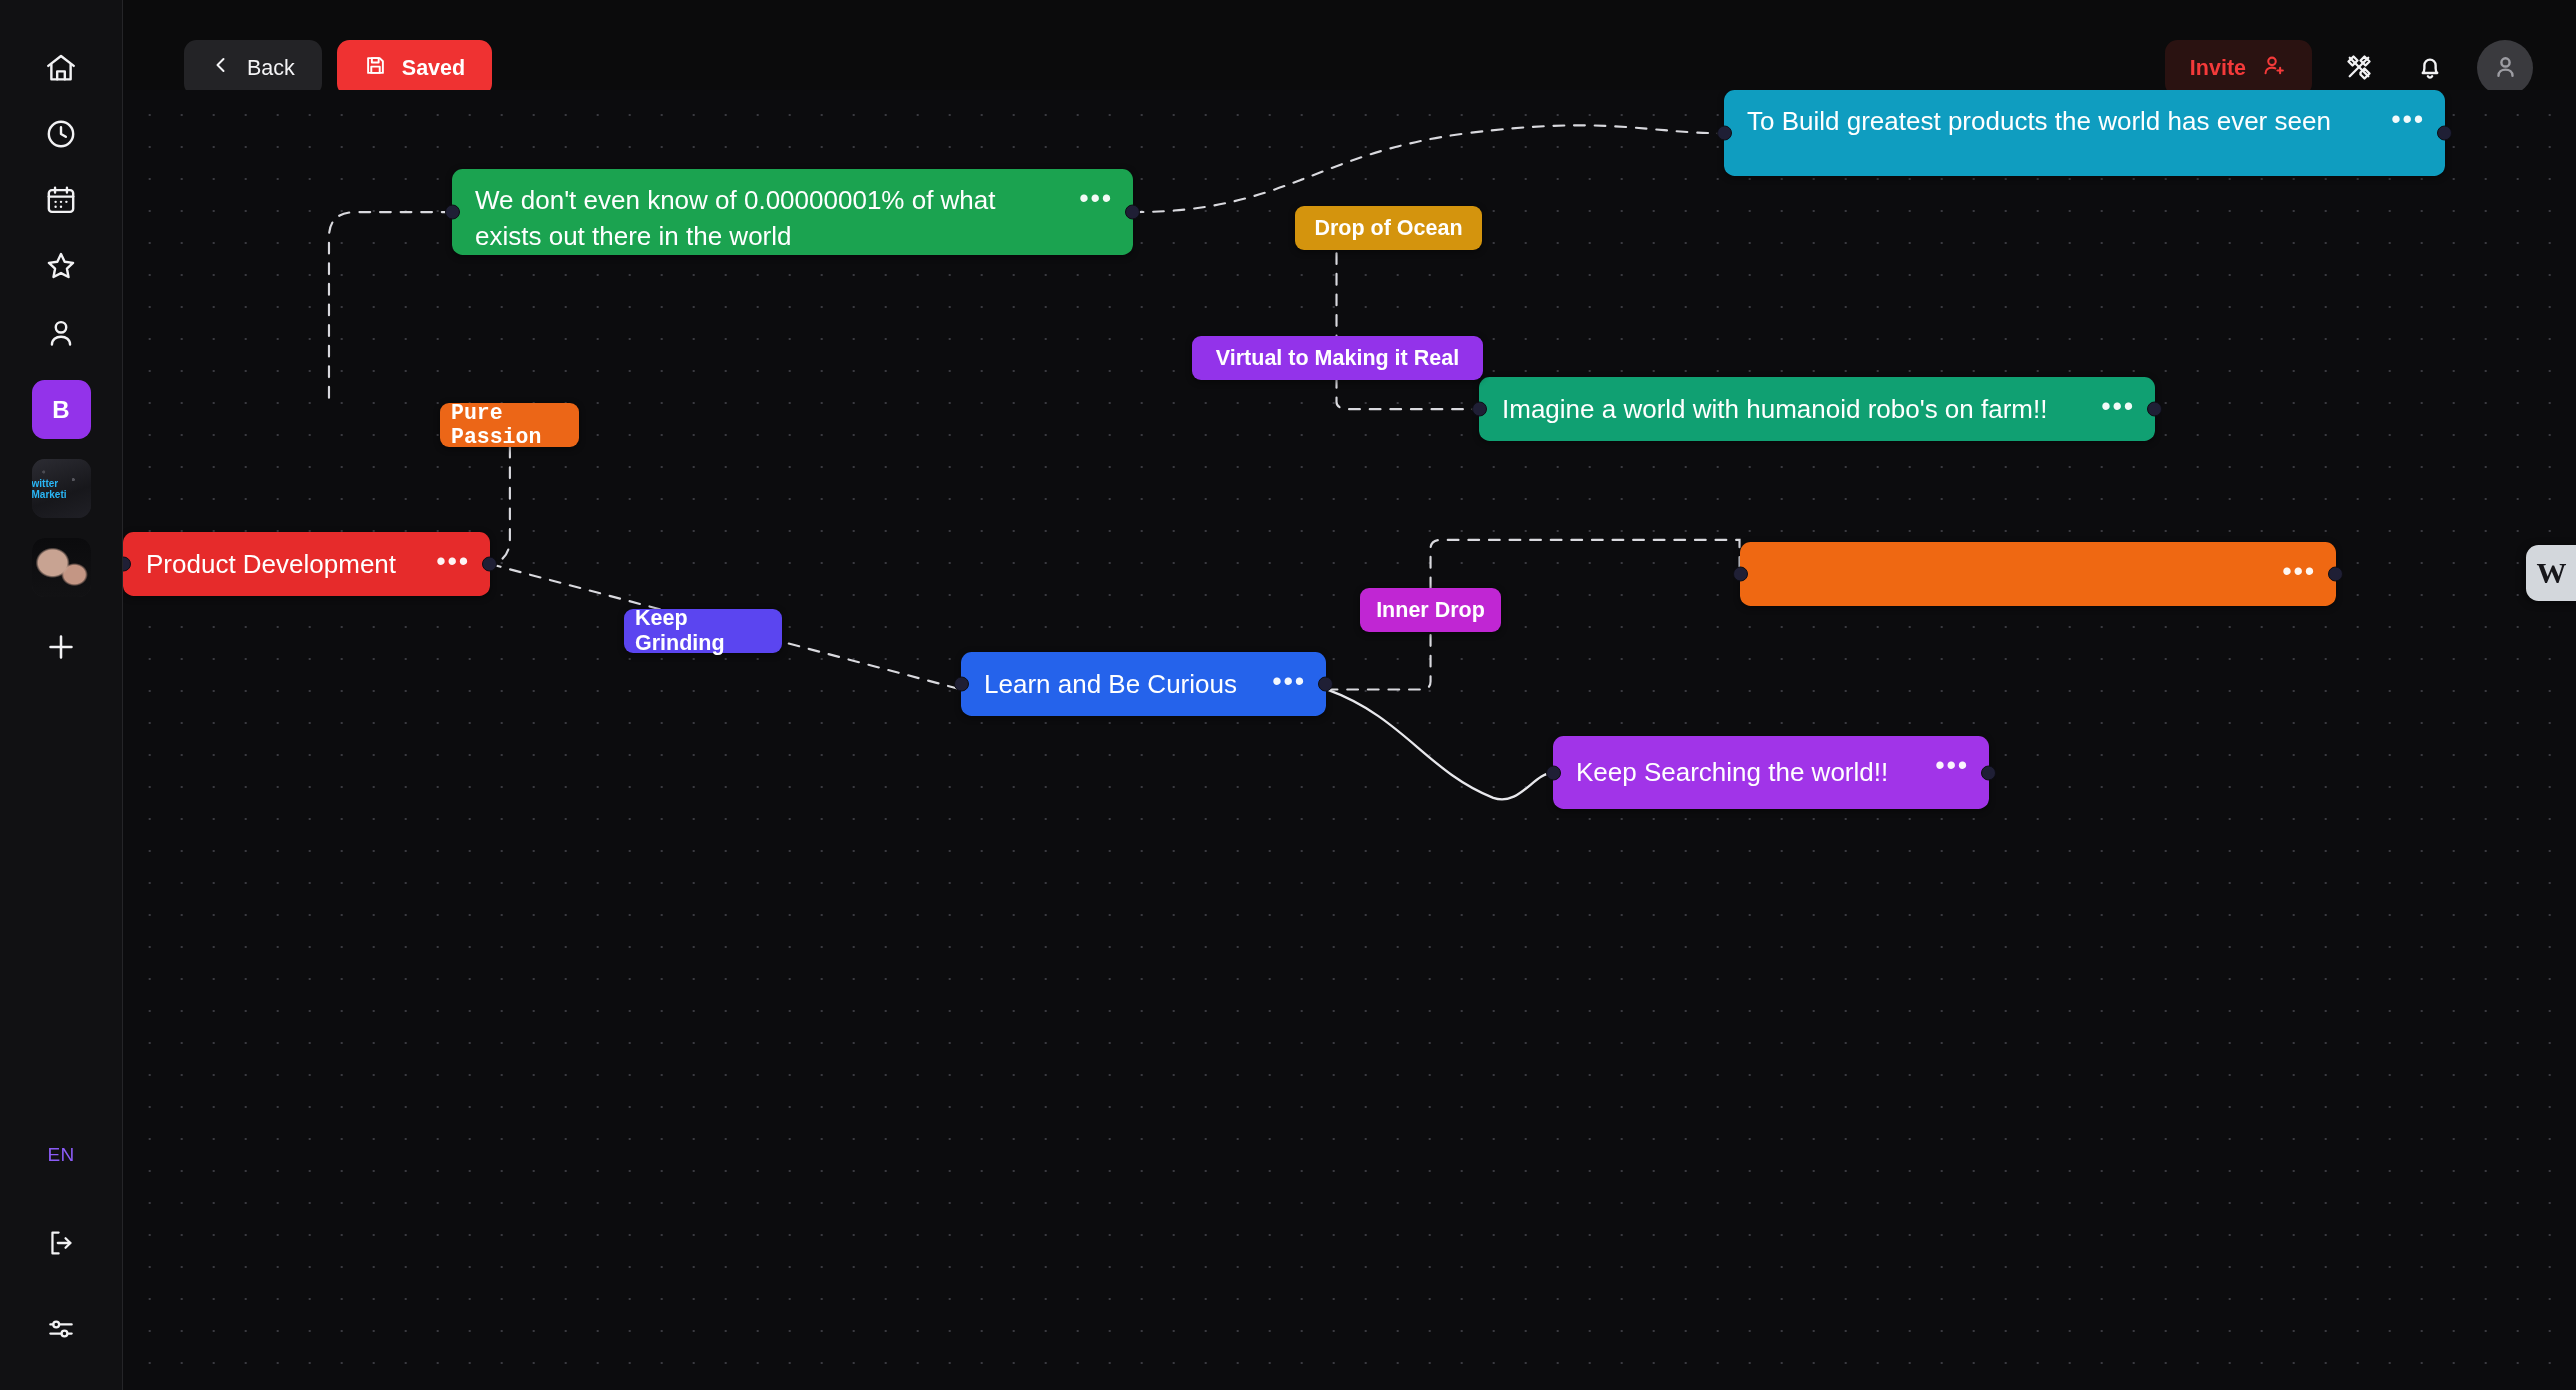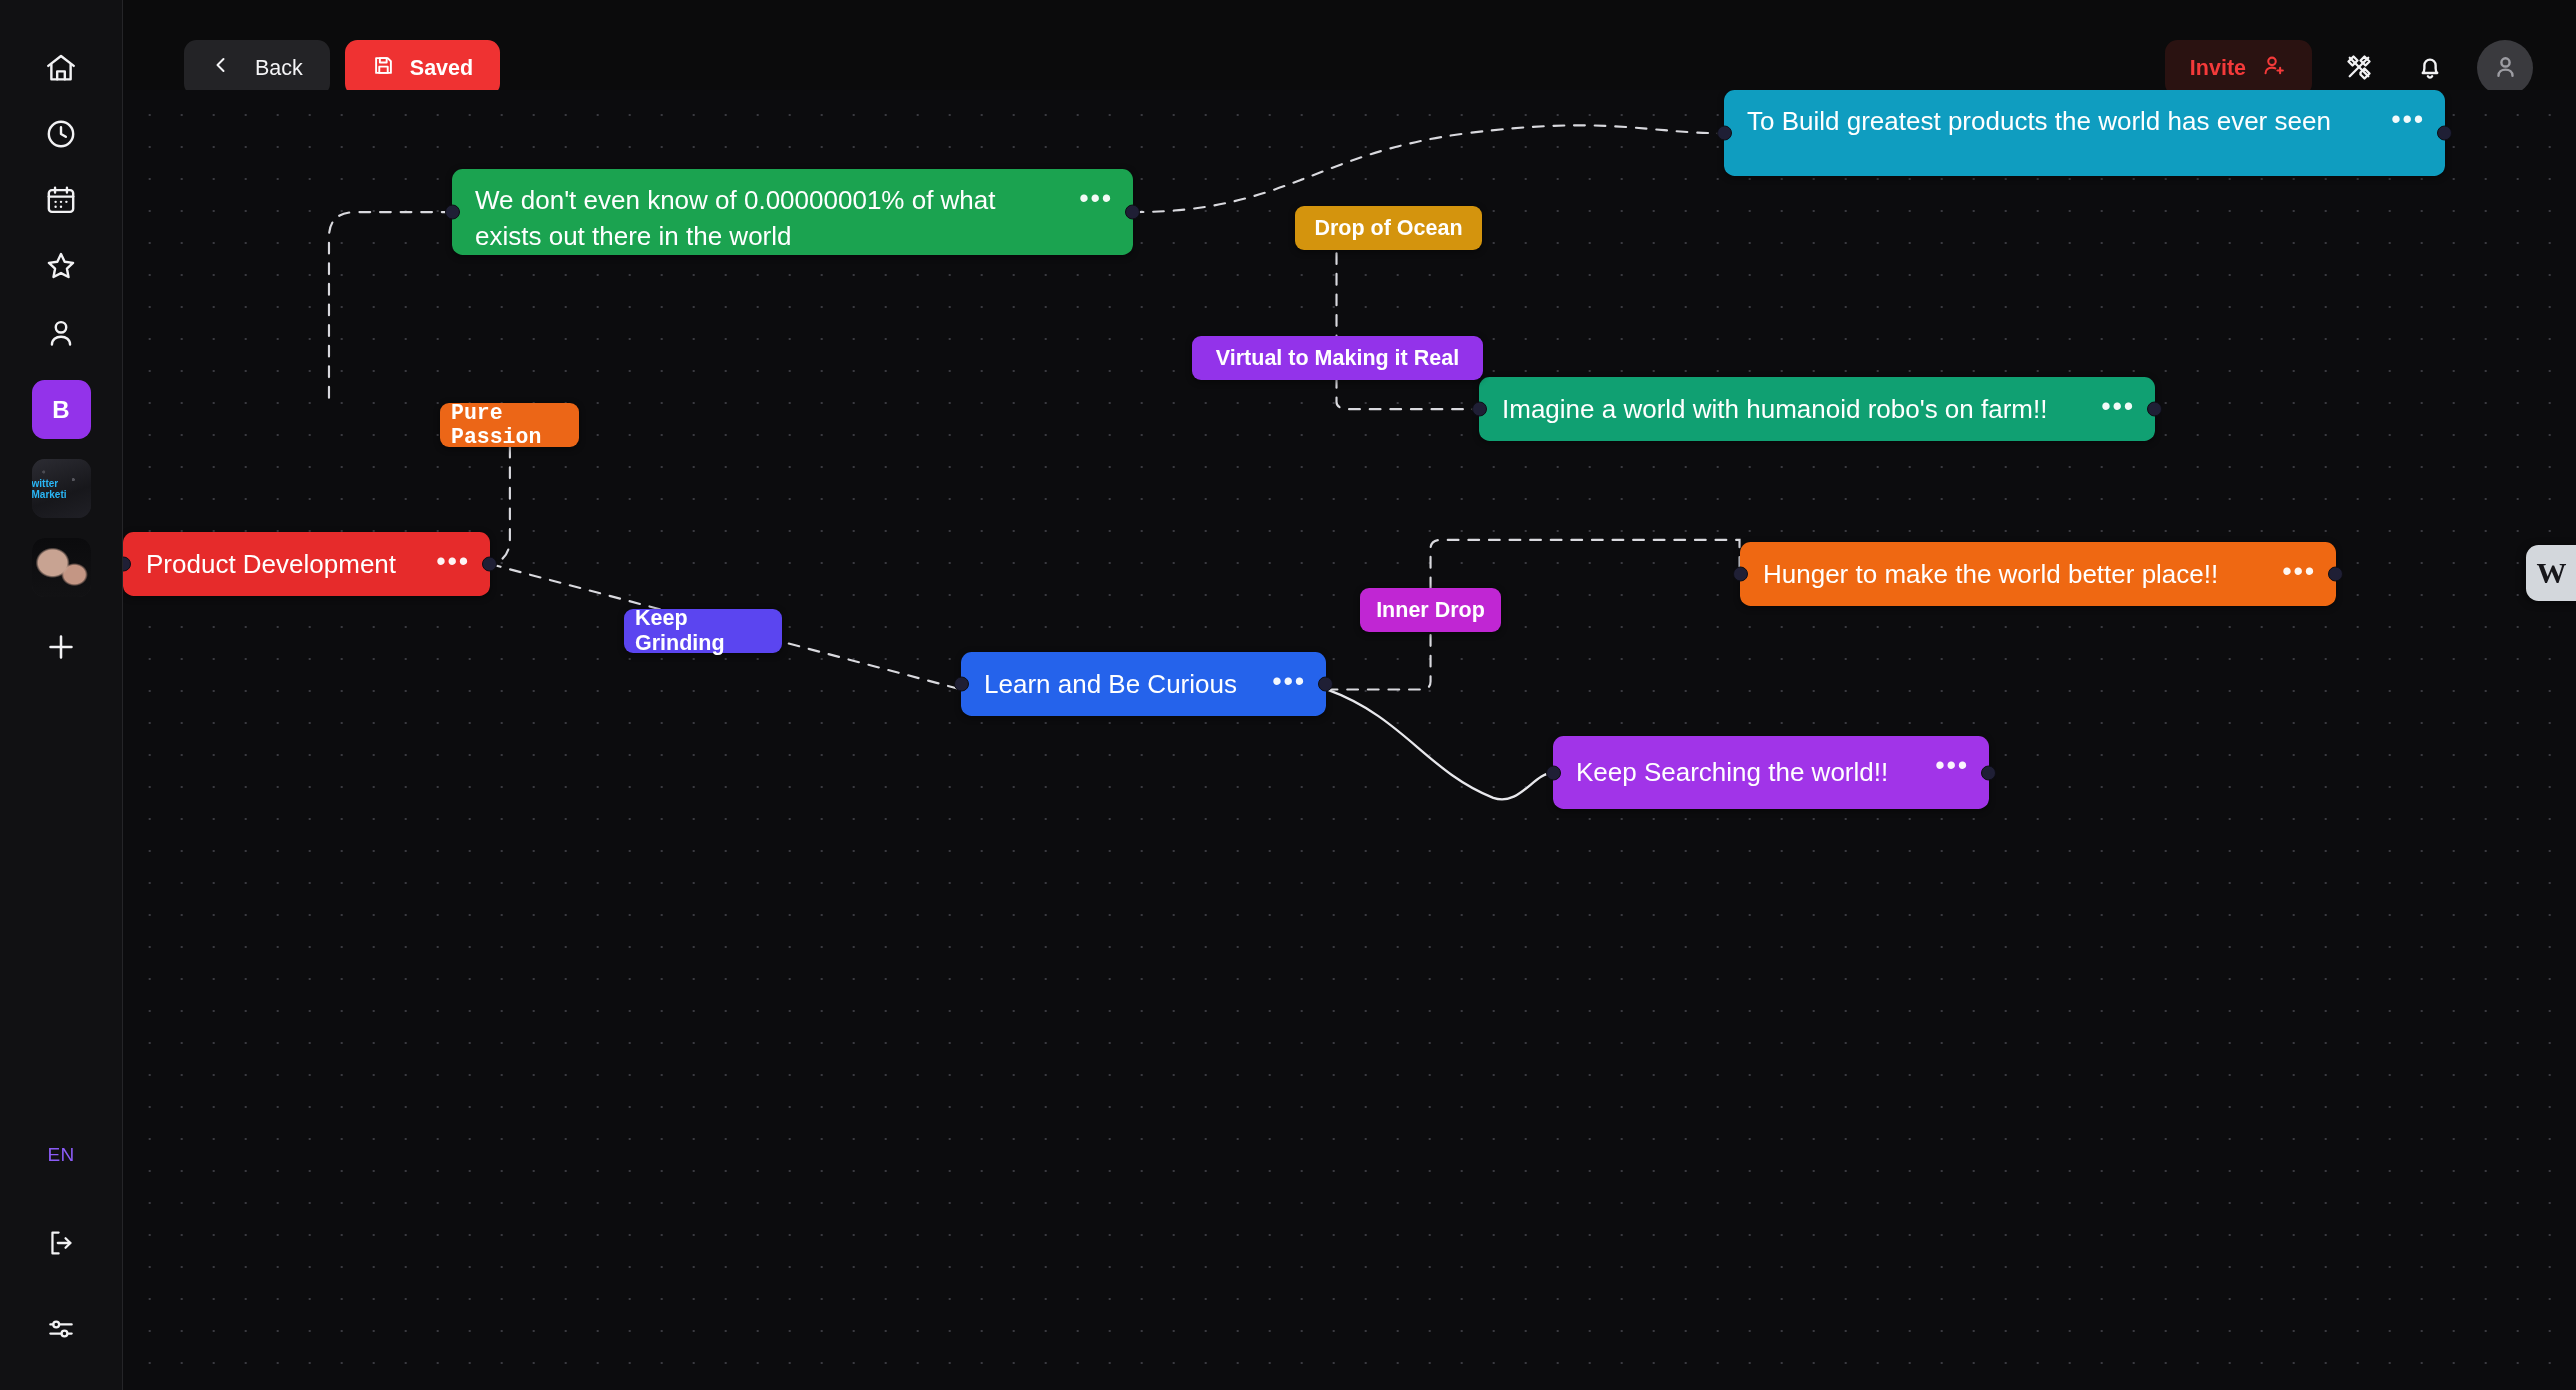--- a/index.html
+++ b/index.html
@@ -45,21 +45,21 @@
   .rail-bottom { width:52px;height:52px;display:flex;align-items:center;justify-content:center;
     margin-bottom: 34px; cursor:pointer;}
   .rail-bottom svg { width:32px;height:32px;stroke:#f2f2f4;stroke-width:1.7;fill:none;
     stroke-linecap:round;stroke-linejoin:round;}
 
   
   #topbar { position: absolute; left: 123px; top: 0; right: 0; height: 90px; }
   .tb-left { position: absolute; left: 61px; top: 40px; display: flex; gap: 15px; align-items: center; }
   .btn-back {
     height: 56px; padding: 0 27px; border-radius: 12.5px; background: #232326;
-    color: #f4f4f6; font-size: 21.5px; display: flex; align-items: center; gap: 24px;
+    color: #f4f4f6; font-size: 21.5px; display: flex; align-items: center; gap: 16px;
     cursor: pointer; border: none;
   }
   .btn-back svg { width: 20px; height: 20px; stroke: #f4f4f6; stroke-width: 2.4; fill: none;
      stroke-linecap: round; stroke-linejoin: round; }
   .btn-saved {
     height: 56px; padding: 0 27px; border-radius: 12.5px; background: #ef3232;
     color: #fff; font-size: 21.5px; font-weight: 700; display: flex; align-items: center; gap: 15px;
     cursor: pointer; border: none;
   }
   .btn-saved svg { width: 23px; height: 23px; stroke: #fff; stroke-width: 2; fill: none;
@@ -354,21 +354,20 @@
     </div>
 
     <div class="node" style="left:1356px; top:287px; width:676px; height:64px; background:#10a072;">
       <span class="txt">Imagine a world with humanoid robo's on farm!!</span>
       <span class="dots">•••</span>
       <span class="handle l"></span>
       <span class="handle r"></span>
     </div>
 
     <div class="node" style="left:1617px; top:452px; width:596px; height:64px; background:#ef6812;">
-      <span class="txt">Hunger to make the world better place!!</span>
       <span class="dots">•••</span>
       <span class="handle l"></span>
       <span class="handle r"></span>
     </div>
 
     <div class="node" style="left:0px; top:442px; width:367px; height:64px; background:#e62b2b;">
       <span class="txt">Product Development</span>
       <span class="dots">•••</span>
       <span class="handle l"></span>
       <span class="handle r"></span>

